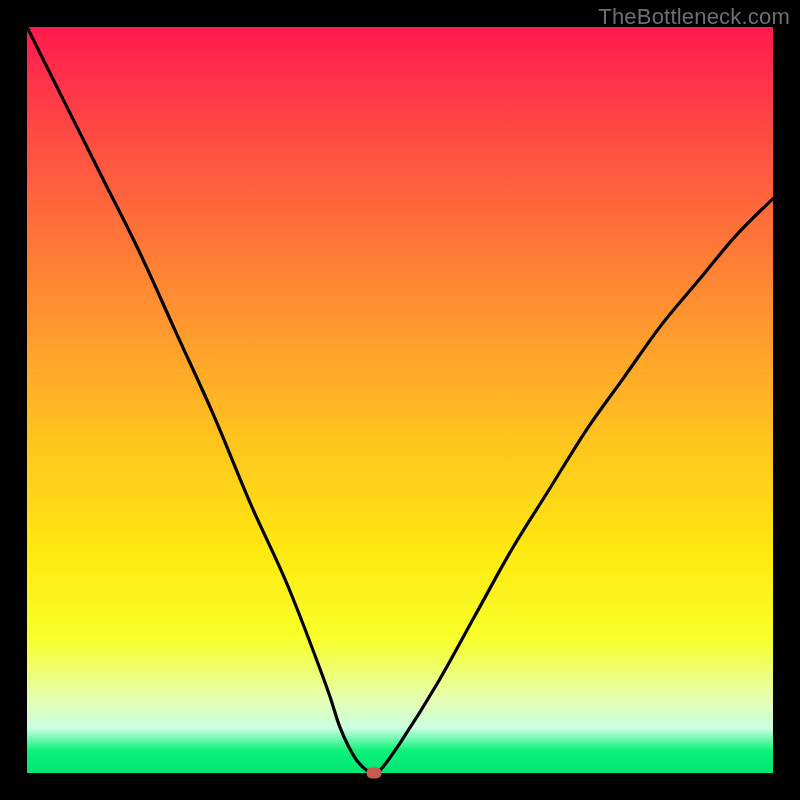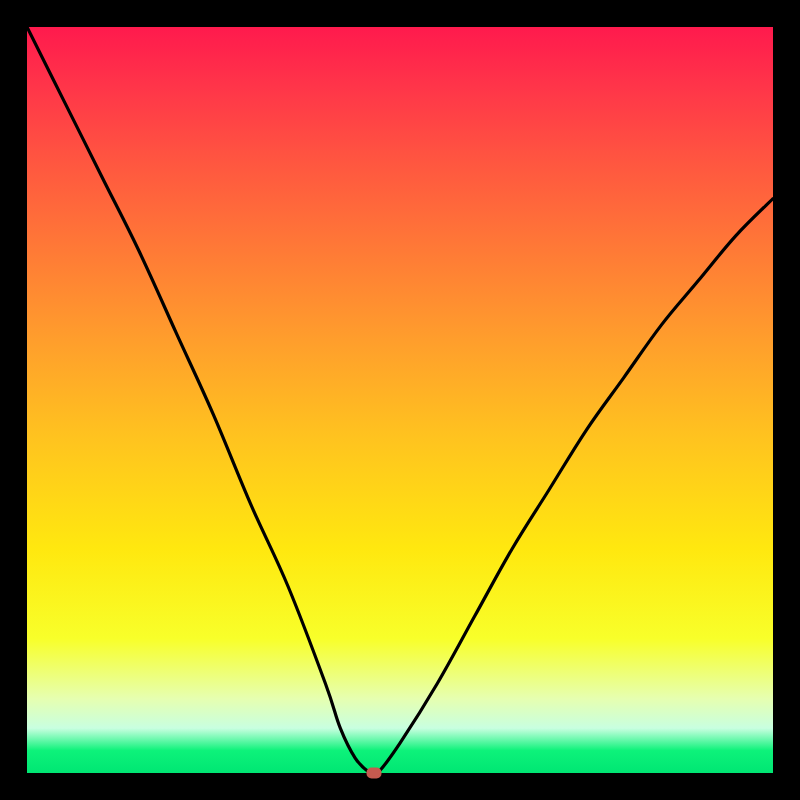--- a/index.html
+++ b/index.html
@@ -64,20 +64,21 @@
     background: #c65a4f;
     border-radius: 5px;
     transform: translate(-50%, -50%);
   }
 </style>
 </head>
 <body>
 
 <div class="frame">
 
+  <div class="watermark">TheBottleneck.com</div>
 
   <div class="plot">
     <svg class="curve" viewBox="0 0 746 746" preserveAspectRatio="none">
       <path fill="none" stroke="#000" stroke-width="3.2" stroke-linecap="round" d="M 0.0 0.0 C 6.7 13.4, 23.9 47.7, 37.3 74.6 C 50.7 101.5, 61.2 122.3, 74.6 149.2 C 88.0 176.1, 98.5 195.6, 111.9 223.8 C 125.3 252.0, 135.8 276.3, 149.2 305.9 C 162.6 335.4, 173.1 357.0, 186.5 387.9 C 199.9 418.8, 210.4 446.6, 223.8 477.4 C 237.2 508.3, 247.7 527.3, 261.1 559.5 C 274.5 591.7, 289.0 631.0, 298.4 656.5 C 307.8 682.0, 307.9 687.8, 313.3 701.2 C 318.7 714.7, 322.9 723.0, 328.2 731.1 C 333.6 739.1, 339.1 743.3, 343.2 746.0 C 347.2 748.7, 345.2 751.4, 350.6 746.0 C 356.0 740.6, 362.3 732.3, 373.0 716.2 C 383.7 700.0, 396.9 679.3, 410.3 656.5 C 423.7 633.7, 434.2 613.5, 447.6 589.3 C 461.0 565.2, 471.5 545.0, 484.9 522.2 C 498.3 499.4, 508.8 484.0, 522.2 462.5 C 535.6 441.0, 546.1 423.0, 559.5 402.8 C 572.9 382.7, 583.4 369.4, 596.8 350.6 C 610.2 331.8, 620.7 315.9, 634.1 298.4 C 647.5 280.9, 658.0 269.8, 671.4 253.6 C 684.8 237.5, 695.3 223.7, 708.7 208.9 C 722.1 194.1, 739.3 178.3, 746.0 171.6"></path>
     </svg>
     <div class="min-marker" style="left: 346.89px; top: 746px;"></div>
   </div>
 
 </div>
 

